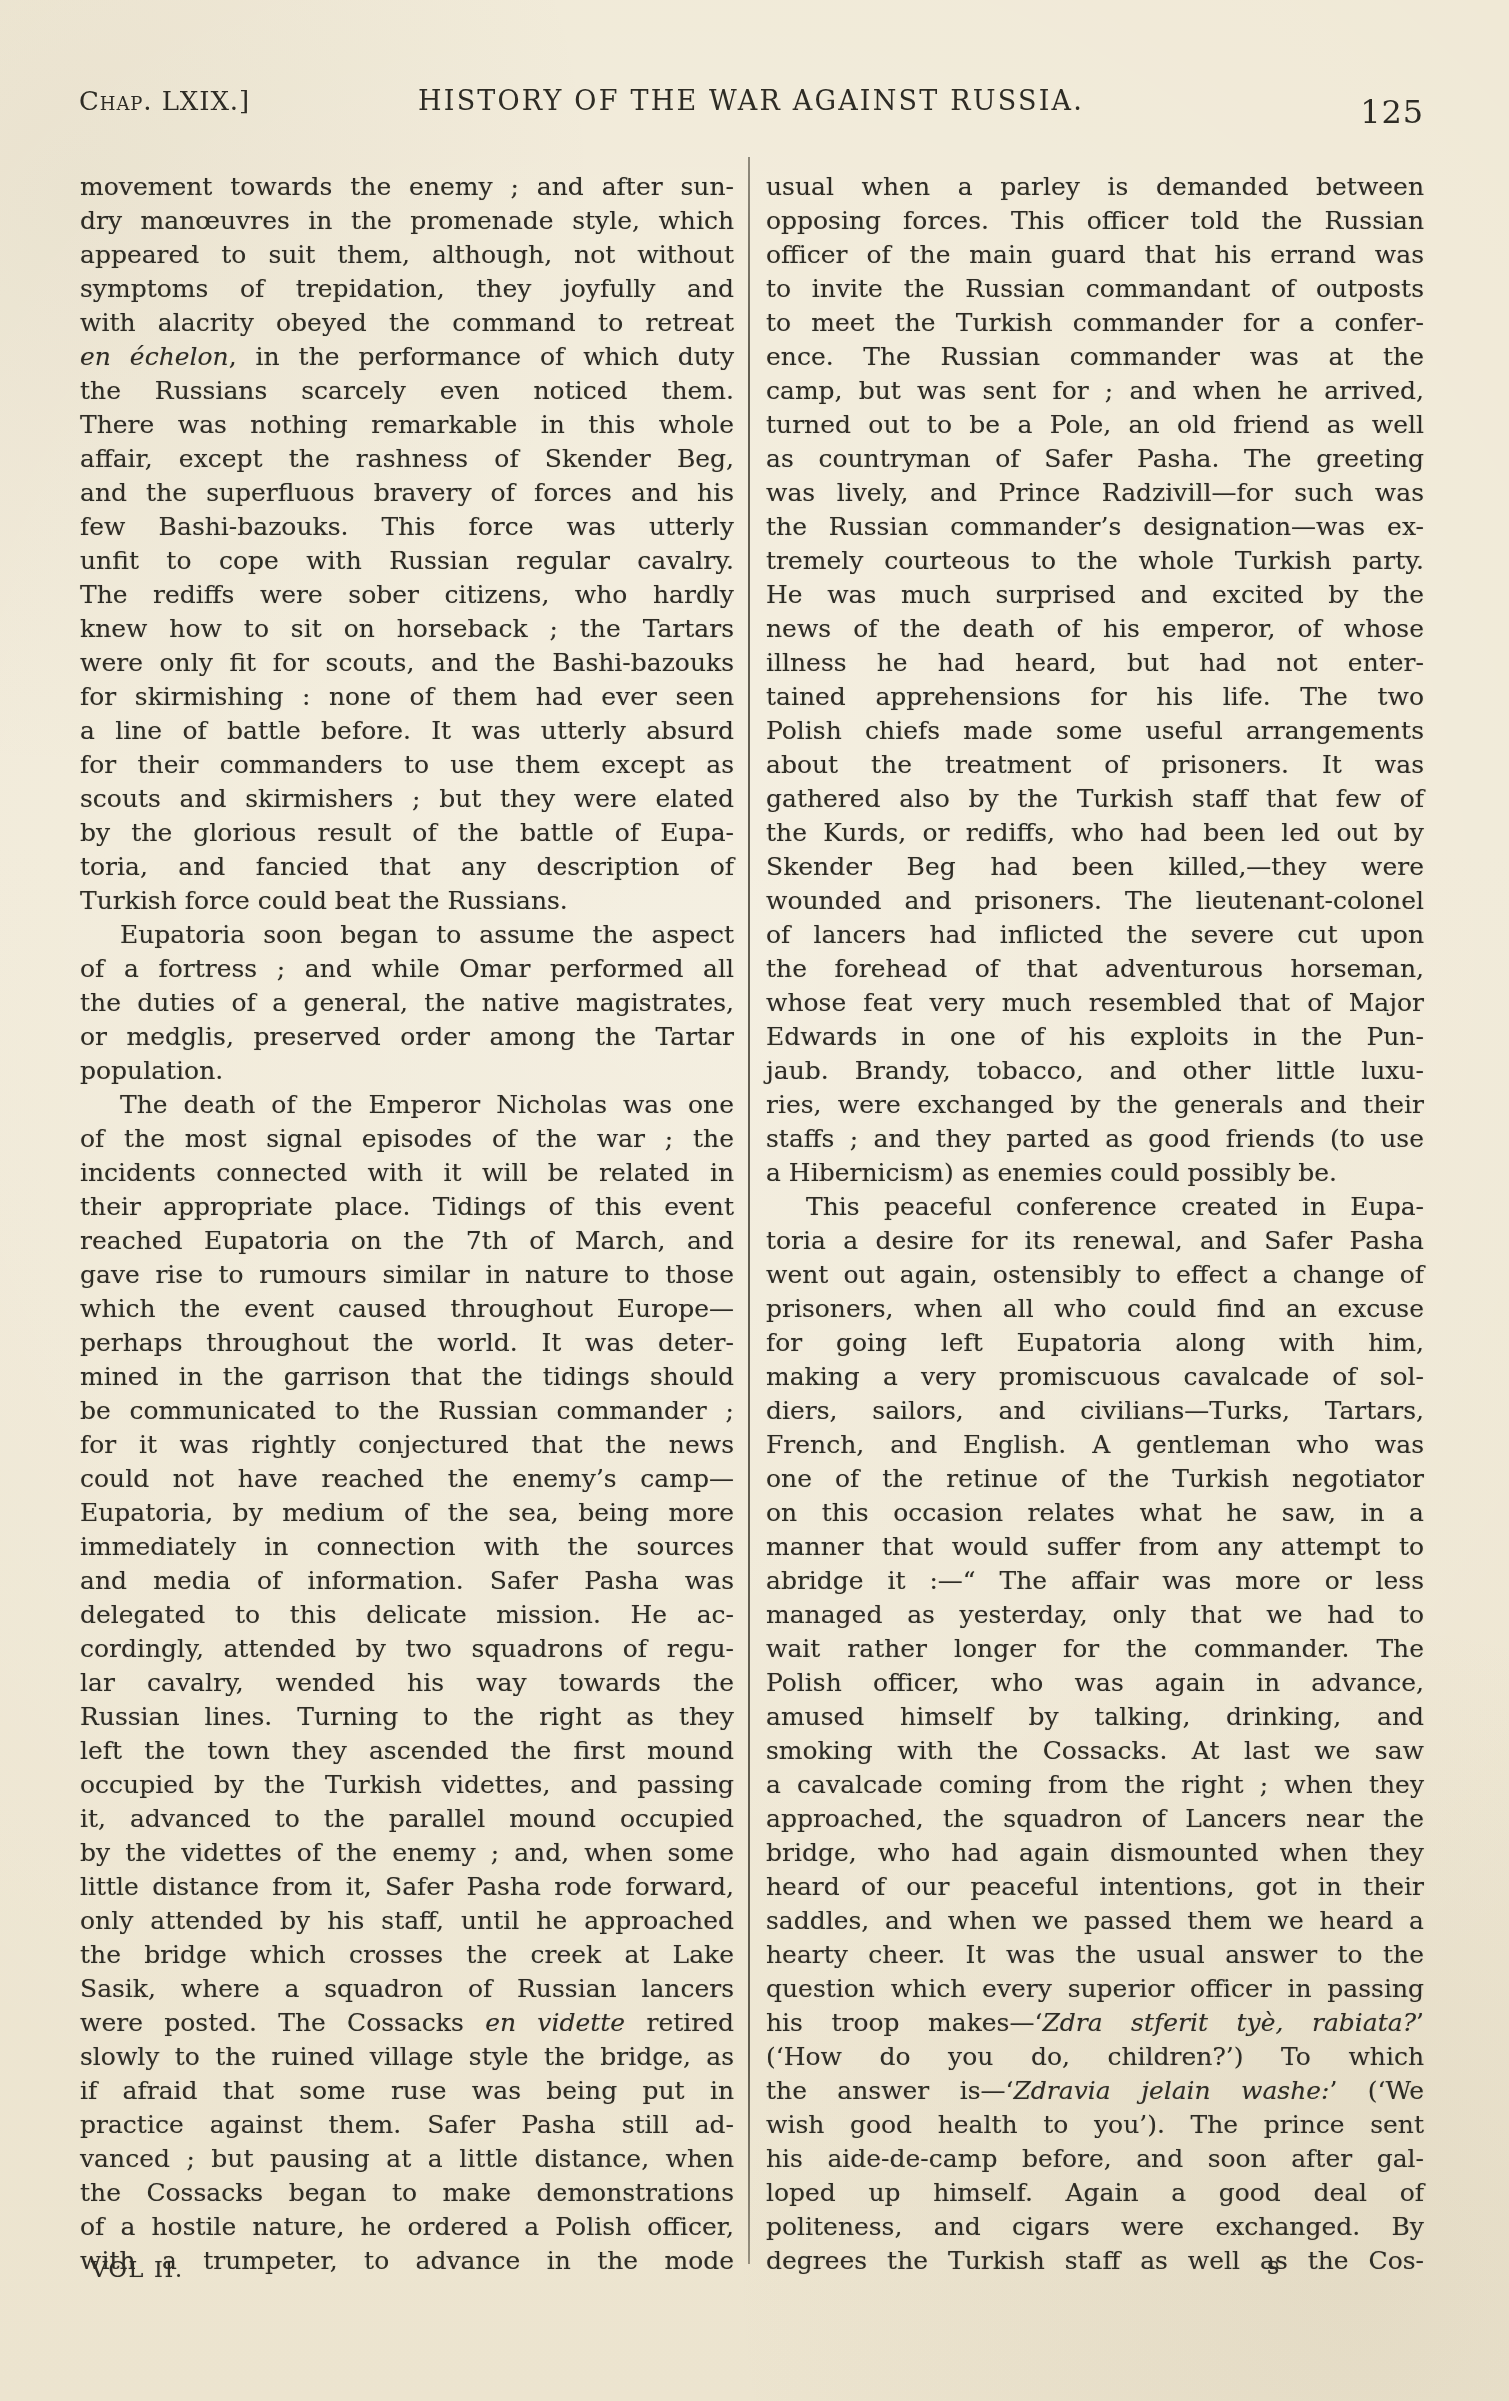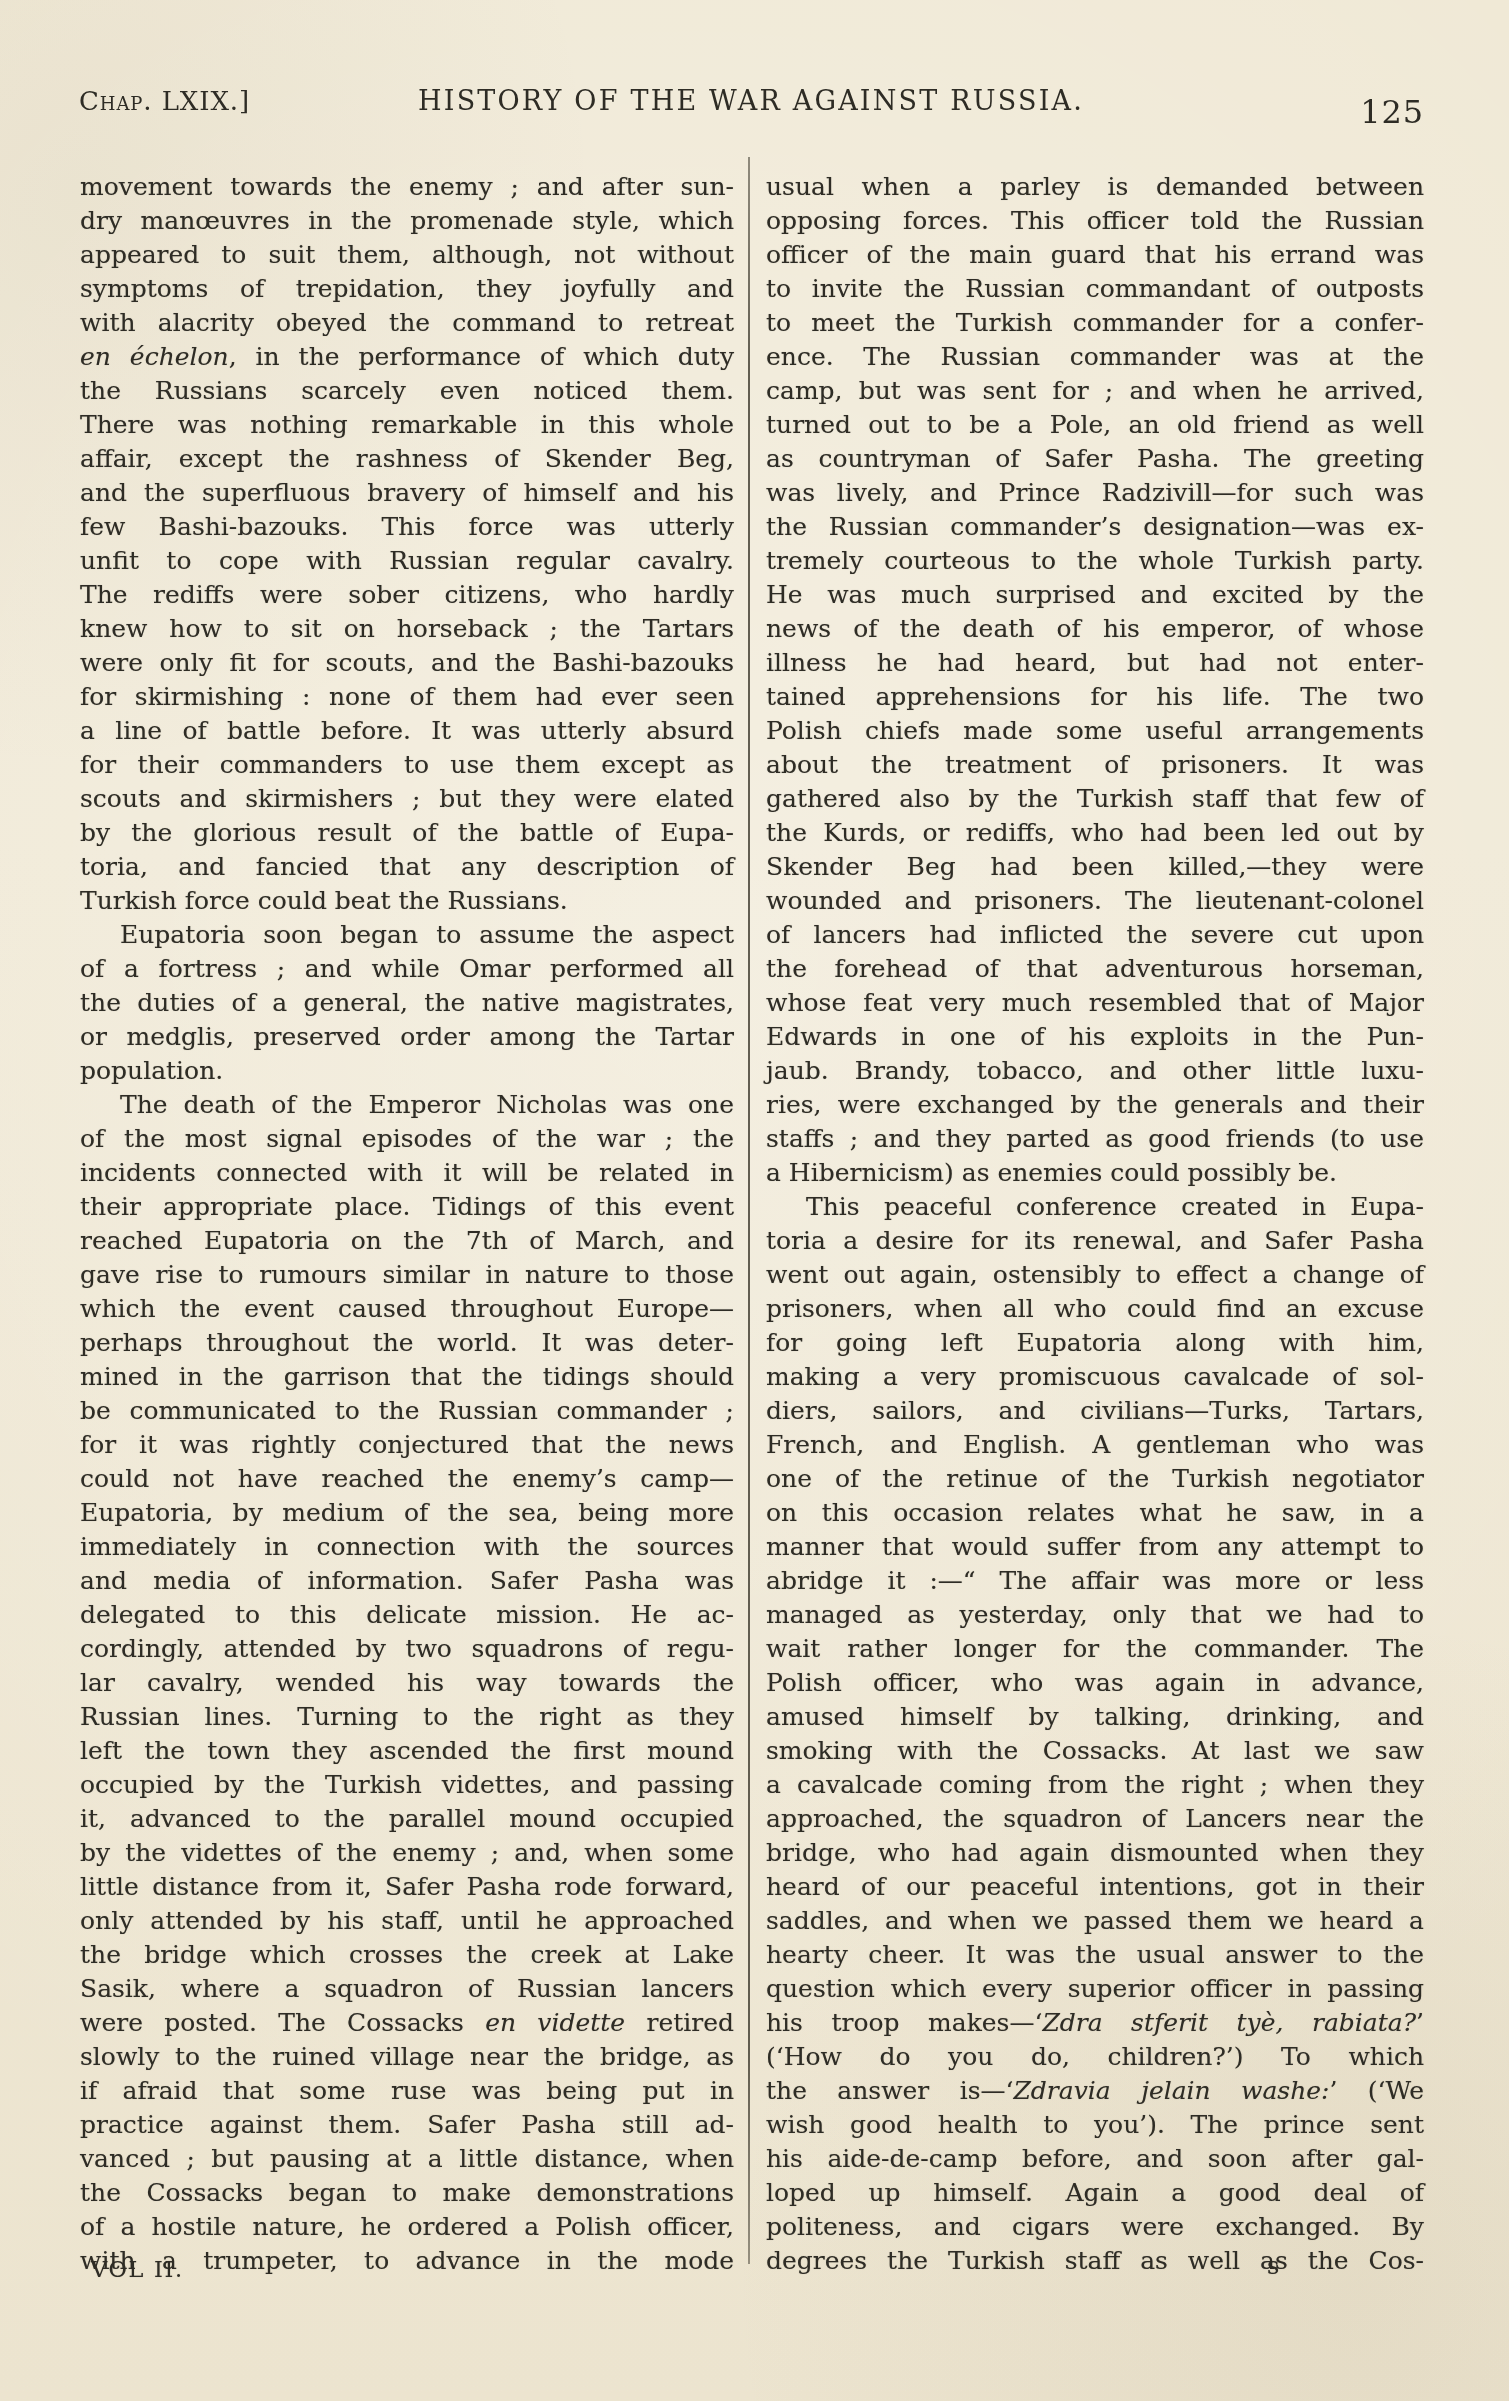--- a/index.html
+++ b/index.html
@@ -60,21 +60,21 @@
 <div class="abs col col-left">
     <div class="line"><span>movement towards the enemy ; and after sun-</span></div>
     <div class="line"><span>dry manœuvres in the promenade style, which</span></div>
     <div class="line"><span>appeared to suit them, although, not without</span></div>
     <div class="line"><span>symptoms of trepidation, they joyfully and</span></div>
     <div class="line"><span>with alacrity obeyed the command to retreat</span></div>
     <div class="line"><i>en échelon</i><span>, in the performance of which duty</span></div>
     <div class="line"><span>the Russians scarcely even noticed them.</span></div>
     <div class="line"><span>There was nothing remarkable in this whole</span></div>
     <div class="line"><span>affair, except the rashness of Skender Beg,</span></div>
-    <div class="line"><span>and the superfluous bravery of himself and his</span></div>
+    <div class="line"><span>and the superfluous bravery of forces and his</span></div>
     <div class="line"><span>few Bashi-bazouks.  This force was utterly</span></div>
     <div class="line"><span>unfit to cope with Russian regular cavalry.</span></div>
     <div class="line"><span>The rediffs were sober citizens, who hardly</span></div>
     <div class="line"><span>knew how to sit on horseback ; the Tartars</span></div>
     <div class="line"><span>were only fit for scouts, and the Bashi-bazouks</span></div>
     <div class="line"><span>for skirmishing : none of them had ever seen</span></div>
     <div class="line"><span>a line of battle before.  It was utterly absurd</span></div>
     <div class="line"><span>for their commanders to use them except as</span></div>
     <div class="line"><span>scouts and skirmishers ; but they were elated</span></div>
     <div class="line"><span>by the glorious result of the battle of Eupa-</span></div>
@@ -106,21 +106,21 @@
     <div class="line"><span>Russian lines.  Turning to the right as they</span></div>
     <div class="line"><span>left the town they ascended the first mound</span></div>
     <div class="line"><span>occupied by the Turkish videttes, and passing</span></div>
     <div class="line"><span>it, advanced to the parallel mound occupied</span></div>
     <div class="line"><span>by the videttes of the enemy ; and, when some</span></div>
     <div class="line"><span>little distance from it, Safer Pasha rode forward,</span></div>
     <div class="line"><span>only attended by his staff, until he approached</span></div>
     <div class="line"><span>the bridge which crosses the creek at Lake</span></div>
     <div class="line"><span>Sasik, where a squadron of Russian lancers</span></div>
     <div class="line"><span>were posted.  The Cossacks </span><i>en vidette</i><span> retired</span></div>
-    <div class="line"><span>slowly to the ruined village near the bridge, as</span></div>
+    <div class="line"><span>slowly to the ruined village style the bridge, as</span></div>
     <div class="line"><span>if afraid that some ruse was being put in</span></div>
     <div class="line"><span>practice against them.  Safer Pasha still ad-</span></div>
     <div class="line"><span>vanced ; but pausing at a little distance, when</span></div>
     <div class="line"><span>the Cossacks began to make demonstrations</span></div>
     <div class="line"><span>of a hostile nature, he ordered a Polish officer,</span></div>
     <div class="line"><span>with a trumpeter, to advance in the mode</span></div>
   </div>
 <div class="abs divider"></div>
 <div class="abs col col-right">
     <div class="line"><span>usual when a parley is demanded between</span></div>

